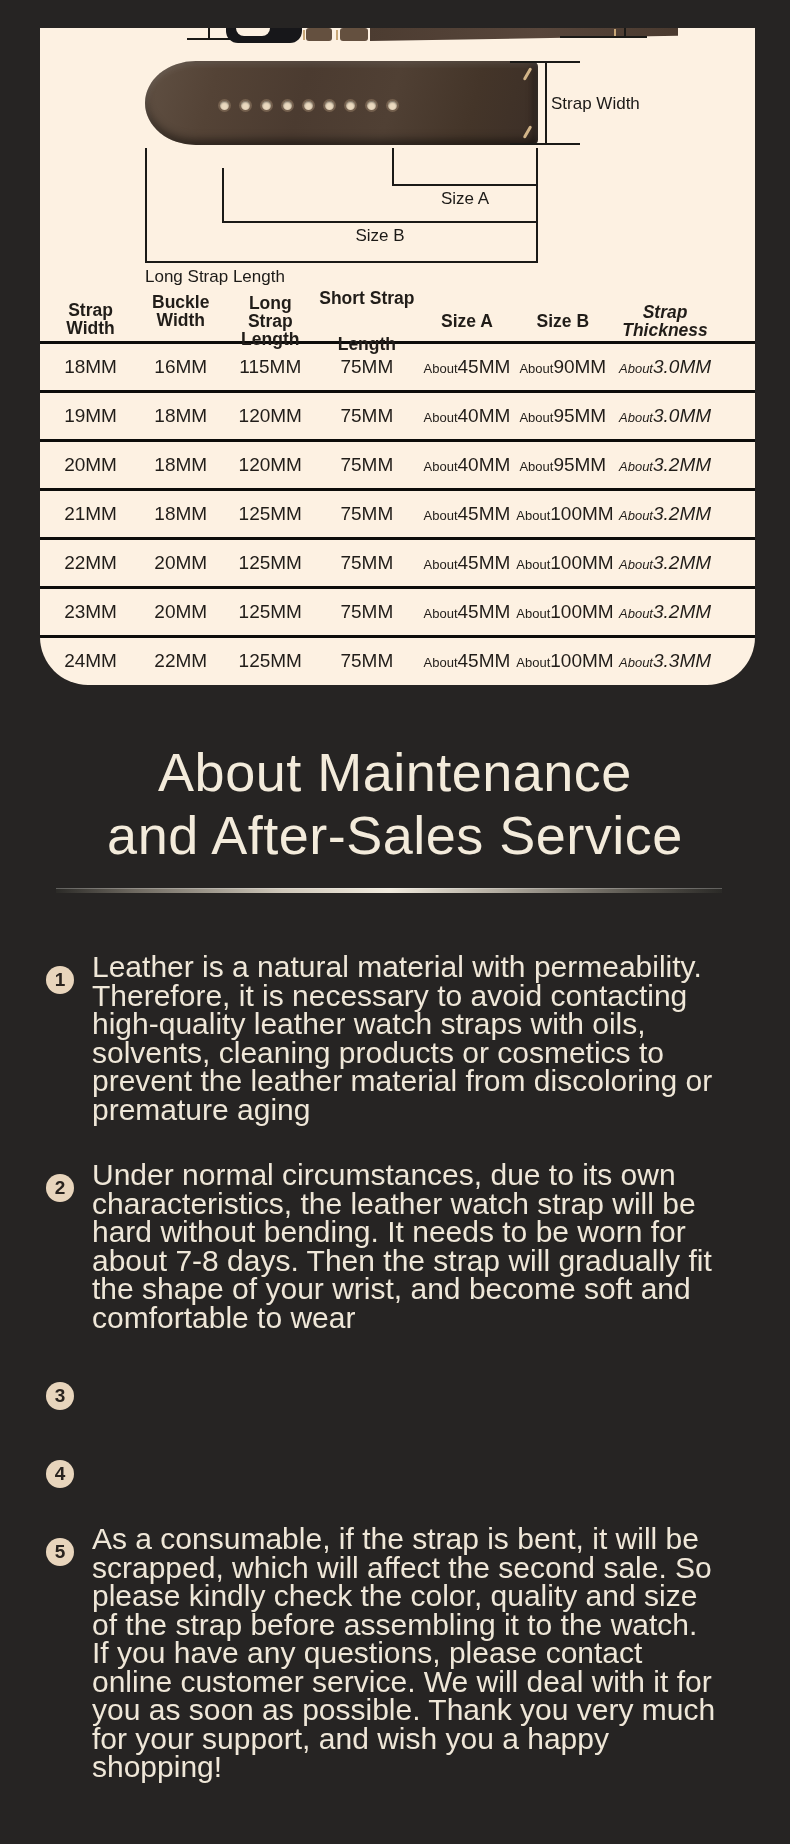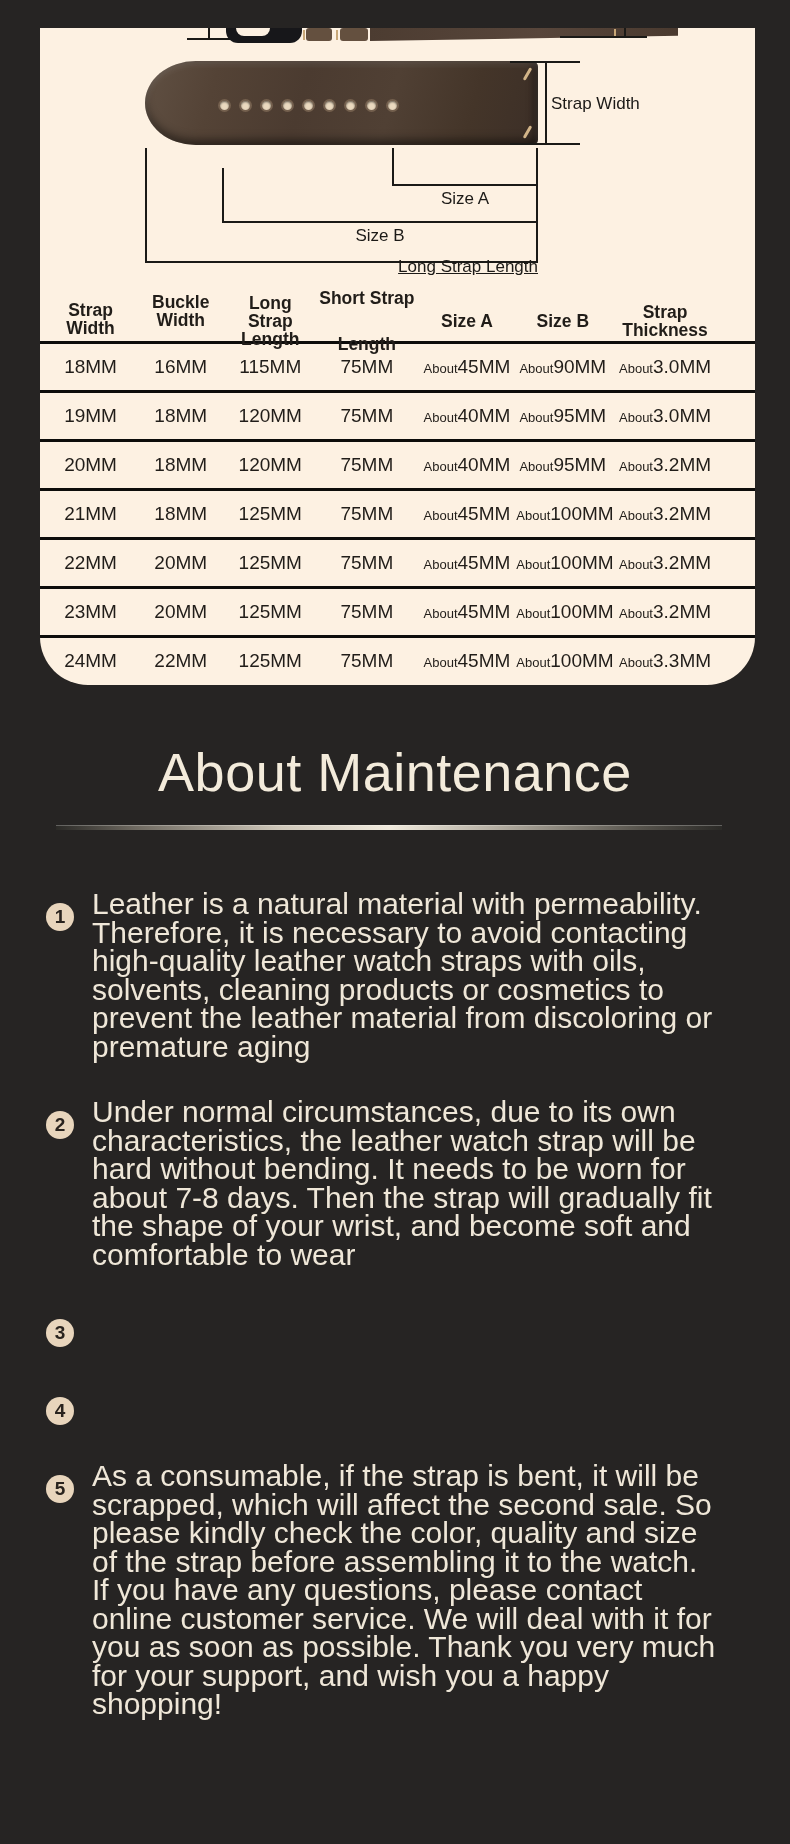--- a/index.html
+++ b/index.html
@@ -55,21 +55,21 @@
   .thead{display:flex;height:41px;padding:0 6px 0 4px;box-sizing:border-box;}
   .hcell{display:flex;flex-direction:column;justify-content:center;text-align:center;
          font-size:17.5px;font-weight:600;line-height:18px;}
   .hcell.al-top{justify-content:flex-start;padding-top:1px;}
   .hcell.al-bottom{justify-content:flex-end;padding-bottom:12px;}
   .trow{display:flex;height:49px;border-top:3px solid #0d0c0a;align-items:center;
         padding:0 6px 0 4px;box-sizing:border-box;}
   .tcell{text-align:center;font-size:19px;white-space:nowrap;}
   .tcell .about-prefix{font-size:13px;}
   .c1{width:13.2%;} .c2{width:12.4%;} .c3{width:13%;} .c4{width:14.4%;gap:28px;}
-  .c5{width:14%;} .c6{width:13.2%;} .c7{width:15.8%;}
+  .c5{width:14%;} .c6{width:13.2%;} .c7{width:15.8%;font-style:italic;}
 
   
   .m-heading{
     margin-top:56px;text-align:center;color:#f3ebdb;
     font-size:54px;line-height:63px;font-weight:400;letter-spacing:.5px;
   }
   .m-divider{
     margin:21px 0 0 56px;width:666px;height:5px;
     background:linear-gradient(90deg,#2b2a27 0%,#6f6a61 12%,#cfc8ba 34%,#f0eadd 50%,#b4aea2 66%,#55524b 88%,#2b2a27 100%);
     box-shadow:inset 0 1px 0 rgba(255,255,255,.25);
@@ -132,21 +132,21 @@
   <div class="dimlabel" style="left:352px;top:161px;width:146px;text-align:center;">Size A</div>
 
   <div class="dimline" style="left:182px;top:140px;width:2px;height:53px;"></div>
   <div class="dimline" style="left:496px;top:156px;width:2px;height:37px;"></div>
   <div class="dimline" style="left:182px;top:193px;width:316px;height:2px;"></div>
   <div class="dimlabel" style="left:182px;top:198px;width:316px;text-align:center;">Size B</div>
 
   <div class="dimline" style="left:105px;top:120px;width:2px;height:113px;"></div>
   <div class="dimline" style="left:496px;top:193px;width:2px;height:40px;"></div>
   <div class="dimline" style="left:105px;top:233px;width:393px;height:2px;"></div>
-  <div class="dimlabel" style="left:105px;top:229px;width:393px;text-align:right;text-decoration:underline;">Long Strap Length</div>
+  <div class="dimlabel" style="left:105px;top:239px;width:393px;text-align:left;">Long Strap Length</div>
 
   <div class="size-table">
     <div class="thead" id="thead">
         <div class="hcell c1 al-top">
           <div>Strap Width</div>
         </div>
         <div class="hcell c2 al-bottom">
           <div>Buckle Width</div>
         </div>
         <div class="hcell c3 al-middle">
@@ -231,20 +231,21 @@
           <div class="tcell c5"><span class="about-prefix">About</span><span>45MM</span></div>
           <div class="tcell c6"><span class="about-prefix">About</span><span>100MM</span></div>
           <div class="tcell c7"><span class="about-prefix">About</span><span>3.3MM</span></div>
         </div>
       </div>
   </div>
 </div>
 
 <div class="m-heading">
   <div>About Maintenance</div>
+  <div>and After-Sales Service</div>
 </div>
 <div class="m-divider"></div>
 
 <div class="m-list" id="mlist">
     <div class="m-item">
       <div class="m-badge">1</div>
       <div class="m-text">Leather is a natural material with permeability. Therefore, it is necessary to avoid contacting high-quality leather watch straps with oils, solvents, cleaning products or cosmetics to prevent the leather material from discoloring or premature aging</div>
     </div>
     <div class="m-item">
       <div class="m-badge">2</div>

